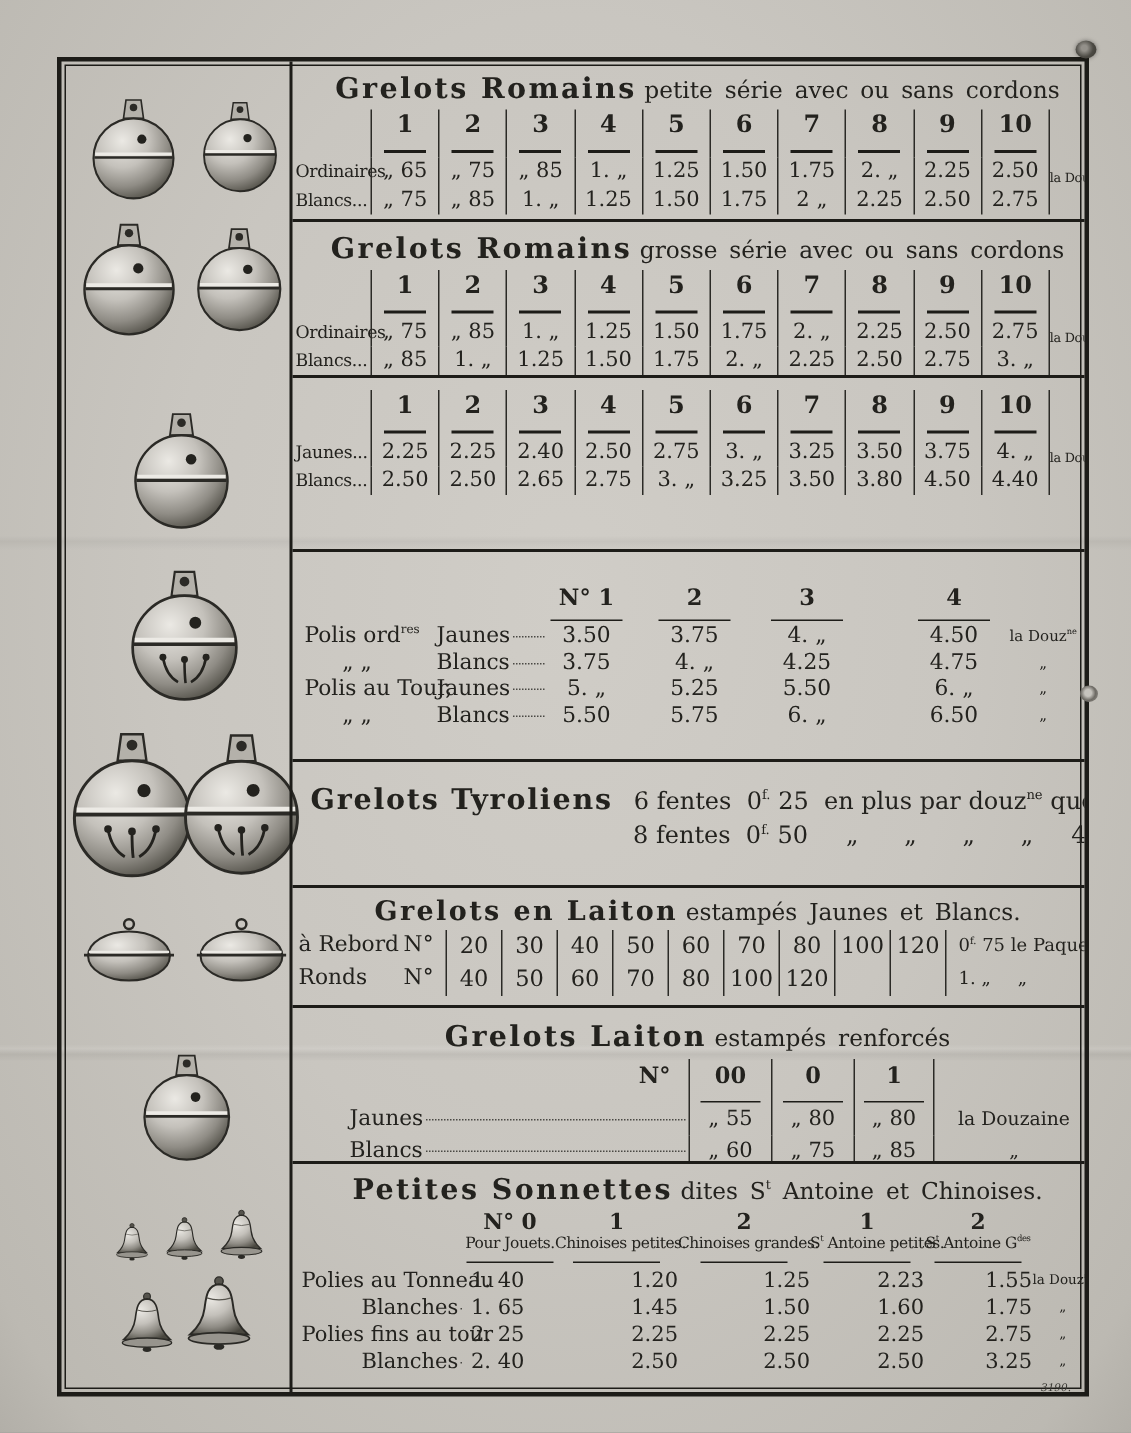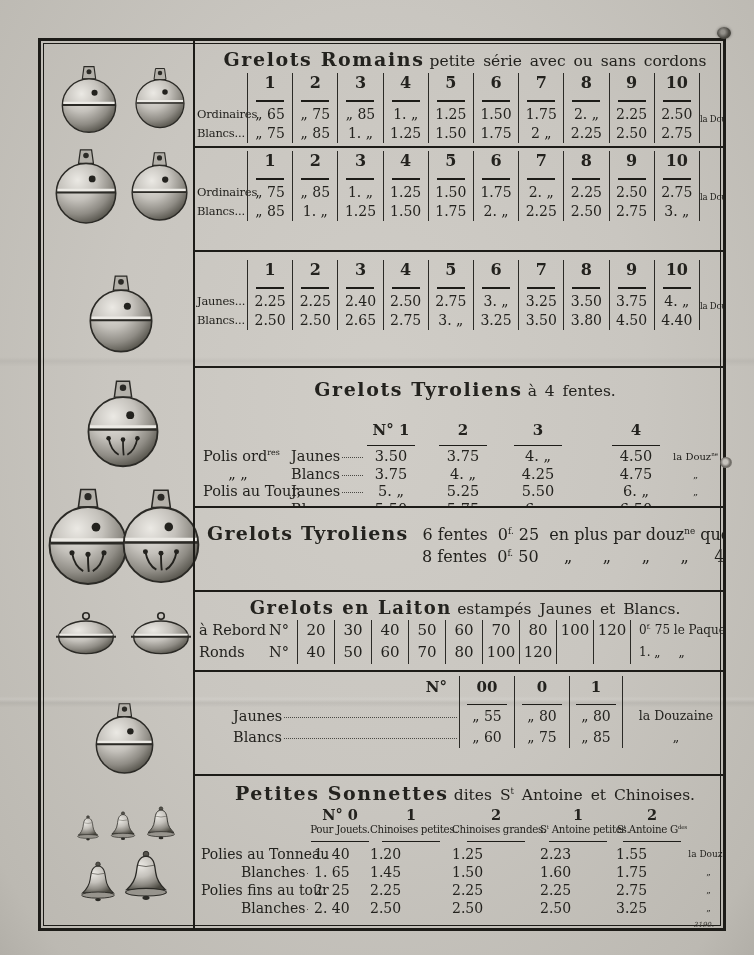--- a/index.html
+++ b/index.html
@@ -61,21 +61,21 @@
   .t7v{text-align:center;font-size:14px;line-height:20px;white-space:nowrap;}
   .t7u{font-size:12.5px;line-height:20px;text-align:center;white-space:nowrap;}
   
   .t8g{display:grid;grid-template-columns:115px 60px 82px 88px 76px 72px 41px;margin-top:1px;}
   .t8hcell{text-align:center;padding-bottom:9px;position:relative;}
   .t8no{font-weight:bold;font-size:14.5px;line-height:17px;}
   .t8nm{font-size:10.3px;letter-spacing:-.3px;line-height:13px;white-space:nowrap;}
   .t8hcell::after{content:"";position:absolute;left:50%;transform:translateX(-50%);bottom:3px;width:58px;border-bottom:1.5px solid #1d1c18;}
   .t8lab{display:flex;align-items:baseline;font-size:14px;line-height:18px;white-space:nowrap;grid-column:1;}
   .ind{margin-left:40px;}
-  .t8v{text-align:left;font-size:14px;line-height:18px;white-space:nowrap;}
+  .t8v{text-align:right;font-size:14px;line-height:18px;white-space:nowrap;}
   .t8v1{text-align:left;padding-left:4px;}
   .t8u{font-size:9px;line-height:18px;text-align:center;white-space:nowrap;}
   
   .hole{position:absolute;border-radius:50%;}
   .hole.h1{left:717px;top:27px;width:14px;height:12px;
     background:radial-gradient(circle at 42% 42%, #93908a 18%, #4c4a44 55%, #383630 100%);box-shadow:0 0 3px rgba(0,0,0,.4);}
   .hole.h2{left:720px;top:457px;width:12px;height:11px;
     background:radial-gradient(circle at 45% 45%, #c6c3bd 25%, #6e6b65 55%, #98958f 100%);}
   .mark{position:absolute;left:694px;top:921px;font-size:7px;font-style:italic;color:#3a3934;}
 </style>
@@ -224,20 +224,24 @@
         <div class="val bl" style="grid-column:7;grid-row:3">1.75</div>
         <div class="val bl" style="grid-column:8;grid-row:3">2 „</div>
         <div class="val bl" style="grid-column:9;grid-row:3">2.25</div>
         <div class="val bl" style="grid-column:10;grid-row:3">2.50</div>
         <div class="val bl" style="grid-column:11;grid-row:3">2.75</div>
         <div class="unitcell bl">la Douz<sup>ne</sup></div>
       </div>
     </div>
 
     <div class="sec s2">
+      <div class="t-title">
+        <span class="tb">Grelots Romains</span>
+        <span class="tr">grosse série avec ou sans cordons</span>
+      </div>
       <div class="pgrid">
         <div class="hd bl" style="grid-column:2">1</div>
         <div class="hd bl" style="grid-column:3">2</div>
         <div class="hd bl" style="grid-column:4">3</div>
         <div class="hd bl" style="grid-column:5">4</div>
         <div class="hd bl" style="grid-column:6">5</div>
         <div class="hd bl" style="grid-column:7">6</div>
         <div class="hd bl" style="grid-column:8">7</div>
         <div class="hd bl" style="grid-column:9">8</div>
         <div class="hd bl" style="grid-column:10">9</div>
@@ -300,24 +304,20 @@
         <div class="val bl" style="grid-column:7;grid-row:3">3.25</div>
         <div class="val bl" style="grid-column:8;grid-row:3">3.50</div>
         <div class="val bl" style="grid-column:9;grid-row:3">3.80</div>
         <div class="val bl" style="grid-column:10;grid-row:3">4.50</div>
         <div class="val bl" style="grid-column:11;grid-row:3">4.40</div>
         <div class="unitcell bl">la Douz<sup>ne</sup></div>
       </div>
     </div>
 
     <div class="sec s4">
-      <div class="t-title" style="margin-top:10px">
-        <span class="tb">Grelots Tyroliens</span>
-        <span class="tr">à 4 fentes.</span>
-      </div>
       <div class="t4g" style="margin-top:4px">
         <div></div>
         <div class="t4hd">N° 1</div>
           <div></div>
         <div class="t4hd">2</div>
           <div></div>
         <div class="t4hd">3</div>
           <div></div>
         <div class="t4hd">4</div>
           <div></div>
@@ -423,20 +423,24 @@
         <div class="t6v bl">80</div>
         <div class="t6v bl">100</div>
         <div class="t6v bl">120</div>
         <div class="t6v bl"></div>
         <div class="t6v bl"></div>
         <div class="t6u bl">1. „  „</div>
       </div>
     </div>
 
     <div class="sec s7">
+      <div class="t-title" style="margin-top:8px">
+        <span class="tb">Grelots Laiton</span>
+        <span class="tr">estampés renforcés</span>
+      </div>
       <div class="t7g">
         <div class="t7no">N°</div>
         <div class="t7hd bl">00</div>
         <div class="t7hd bl">0</div>
         <div class="t7hd bl">1</div>
         <div class="bl"></div>
         <div class="t7lab">
           <span>Jaunes</span>
             <span class="dots"></span>
         </div>

